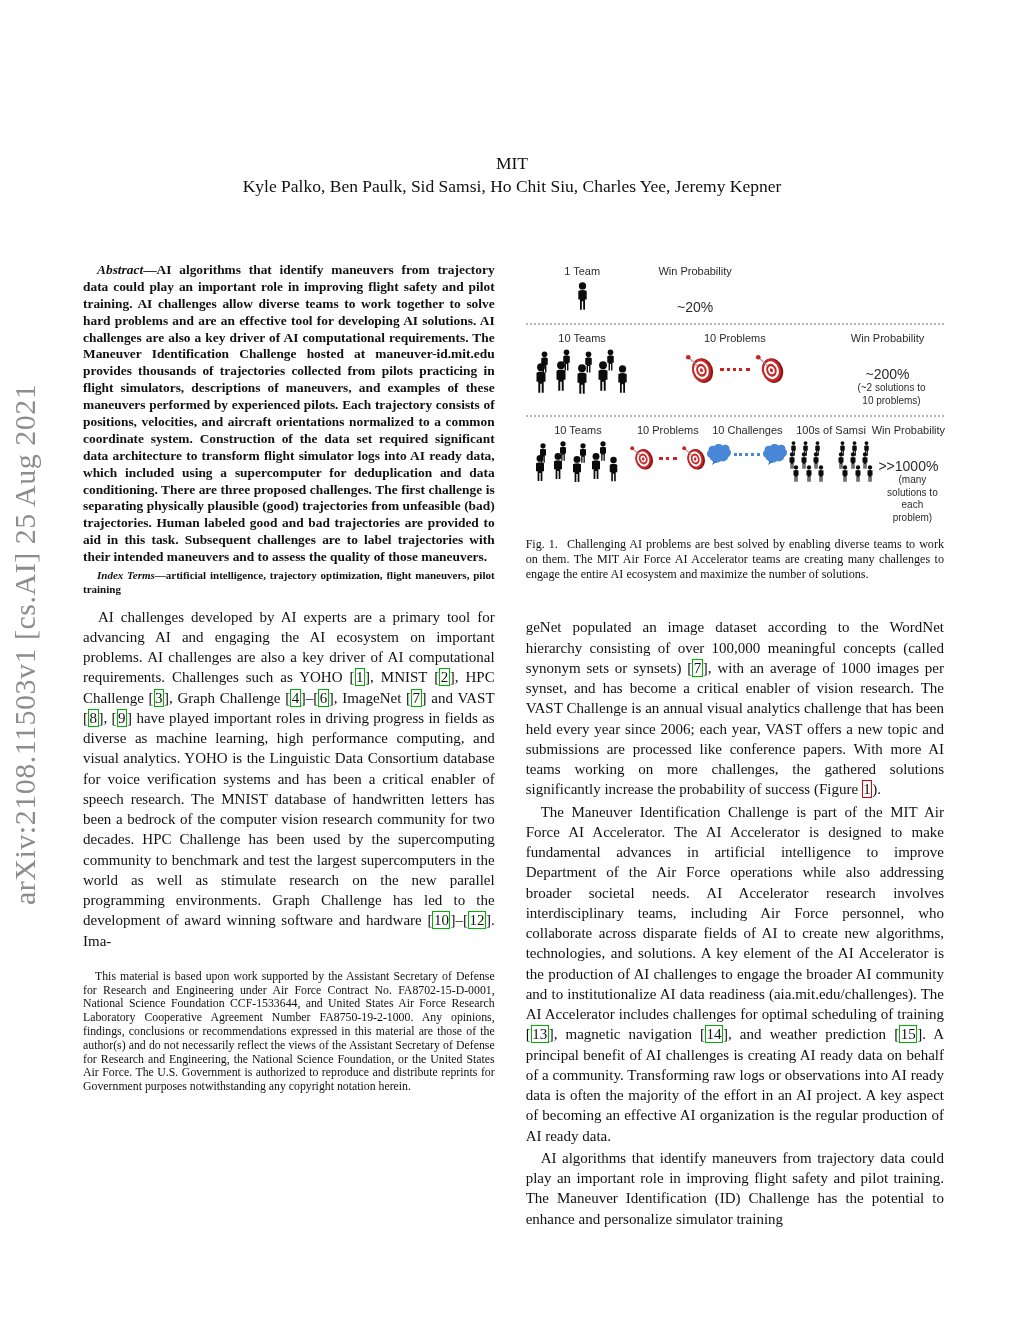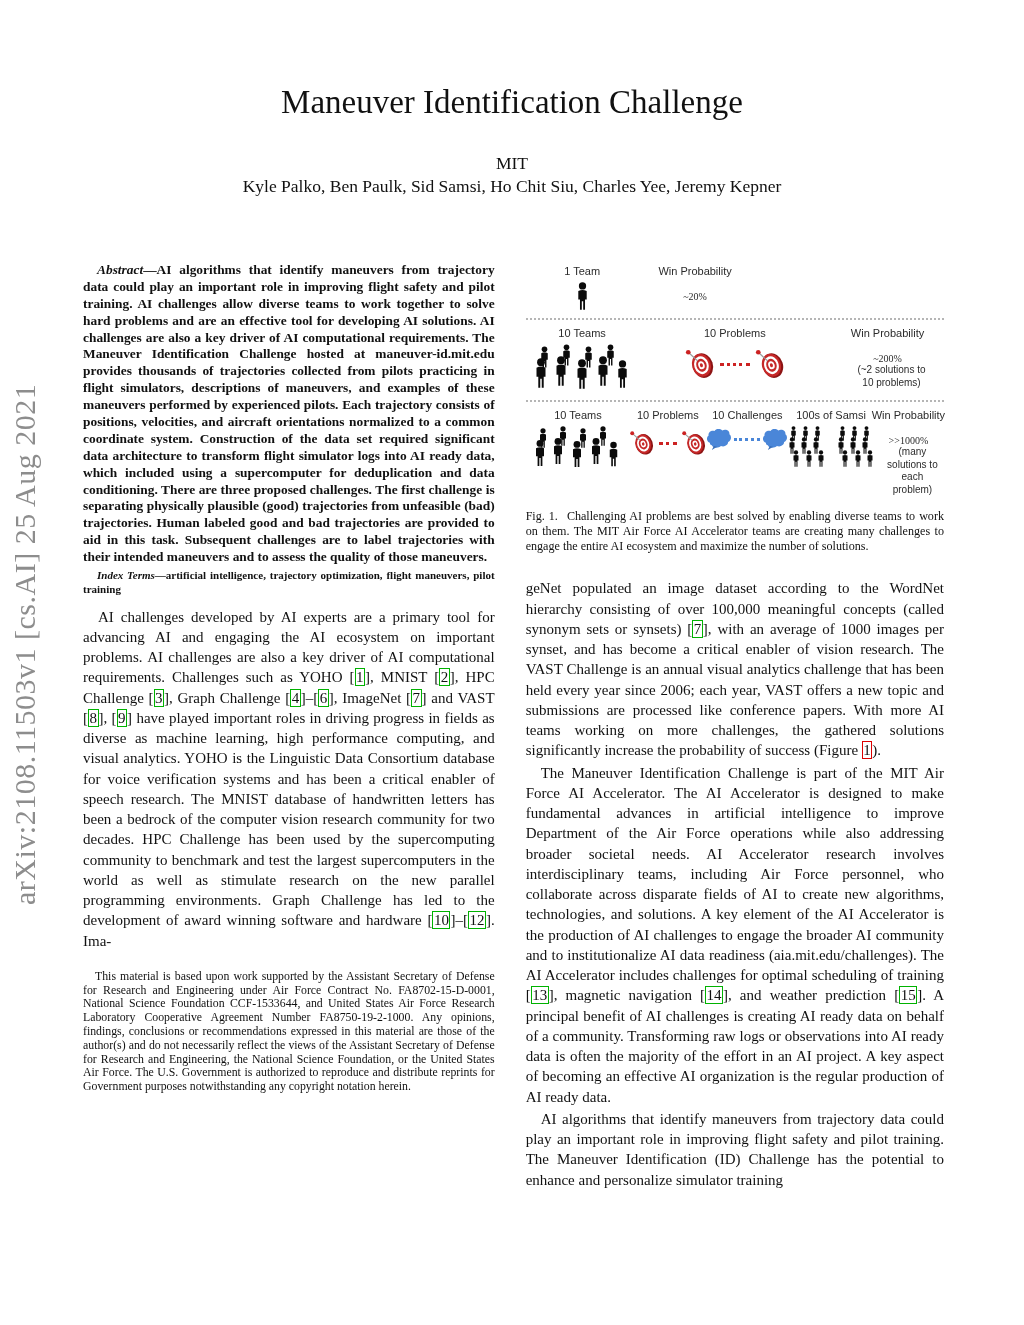--- a/index.html
+++ b/index.html
@@ -37,39 +37,39 @@
 
   .cite{display:inline;border:1.4px solid #00b200;padding:0 .5px;line-height:1;}
   .figref{display:inline;border:1.4px solid #dd0000;padding:0 .5px;line-height:1;}
 
   
   .fig{padding-top:3px;}
   .fig-row{display:flex;align-items:flex-start;}
   .fig-cell{display:flex;flex-direction:column;align-items:center;}
   .fig-label{font-family:"Liberation Sans","DejaVu Sans",sans-serif;font-size:11px;
              color:#2b2b2b;margin-bottom:5px;white-space:nowrap;}
-  .win-value{font-family:Liberation Serif, serif;font-size:10px;
-             color:#2b2b2b;margin-top:9px;text-align:center;}
+  .win-value{font-family:Liberation Sans, sans-serif;font-size:14px;
+             color:#2b2b2b;margin-top:17px;text-align:center;}
   .win-note{font-family:"Liberation Sans","DejaVu Sans",sans-serif;font-size:10px;
             color:#2b2b2b;text-align:center;line-height:1.25;margin-left:8px;}
   .fig-sep{border:none;border-top:2px dotted #b5b5b5;margin:8px 0 7px 0;}
 
   .pp{fill:#0b0b0b;}
   .crowd{position:relative;width:100px;height:48px;}
   .crowd svg{position:absolute;}
   .bigcrowd{display:flex;gap:9px;}
   .cluster{position:relative;width:62px;height:44px;}
   .cluster svg{position:absolute;}
   .pair{display:flex;align-items:center;margin-top:2px;}
   .dots-red{width:30px;border-top:3px dotted #cc2222;margin:0 2px;}
   .dots-blue{width:26px;border-top:3px dotted #4a86d8;margin:0 2px;}
 
   .fig-caption{margin-top:13px;font-size:12.1px;line-height:1.22;text-align:justify;}
   .cap-label{margin-right:9px;}
-  .p1-gap{margin-top:25px;}
+  .p1-gap{margin-top:36px;}
   .p-gap{margin-top:2px;}
 </style>
 </head>
 <body>
 
 <svg width="0" height="0" style="position:absolute" aria-hidden="true">
   <defs>
     <symbol id="sym-person" viewBox="0 0 24 40">
       <circle class="pp" cx="12" cy="5.6" r="5.2"></circle>
       <path class="pp" d="M6 13 Q12 9.8 18 13 L18 25 L15.6 25 L15.6 39.5 L13 39.5 L13 27.5 L11 27.5 L11 39.5 L8.4 39.5 L8.4 25 L6 25 Z"></path>
@@ -90,21 +90,20 @@
       <path fill="#4a86d8" d="M6 22 C1 21 0 14 4 11 C3 6 8 2 13 4 C15 0 22 0 25 3 C31 0 37 4 36 9 C40 12 39 19 34 21 C34 26 28 29 23 27 C19 31 10 30 9 26 C7 26 6 24 6 22 Z"></path>
       <path fill="#3a6fb8" d="M12 27 L9 33 L17 28 Z"></path>
     </symbol>
   </defs>
 </svg>
 
 <div class="page">
 
   <div class="arxiv">arXiv:2108.11503v1  [cs.AI]  25 Aug 2021</div>
 
-  <div class="title">Maneuver Identification Challenge</div>
   <div class="authors">
     <div>MIT</div>
     <div>Kyle Palko, Ben Paulk, Sid Samsi, Ho Chit Siu, Charles Yee, Jeremy Kepner</div>
   </div>
 
   <div class="columns">
 
     <div class="col">
       <p class="abstract"><span class="lead-it">Abstract</span><span>—AI algorithms that identify maneuvers from trajectory data could play an important role in improving flight safety and pilot training. AI challenges allow diverse teams to work together to solve hard problems and are an effective tool for developing AI solutions. AI challenges are also a key driver of AI computational requirements. The Maneuver Identification Challenge hosted at maneuver-id.mit.edu provides thousands of trajectories collected from pilots practicing in flight simulators, descriptions of maneuvers, and examples of these maneuvers performed by experienced pilots. Each trajectory consists of positions, velocities, and aircraft orientations normalized to a common coordinate system. Construction of the data set required significant data architecture to transform flight simulator logs into AI ready data, which included using a supercomputer for deduplication and data conditioning. There are three proposed challenges. The first challenge is separating physically plausible (good) trajectories from unfeasible (bad) trajectories. Human labeled good and bad trajectories are provided to aid in this task. Subsequent challenges are to label trajectories with their intended maneuvers and to assess the quality of those maneuvers.</span></p>
       <p class="index-terms"><span class="lead-it">Index Terms</span><span>—artificial intelligence, trajectory optimization, flight maneuvers, pilot training</span></p>

